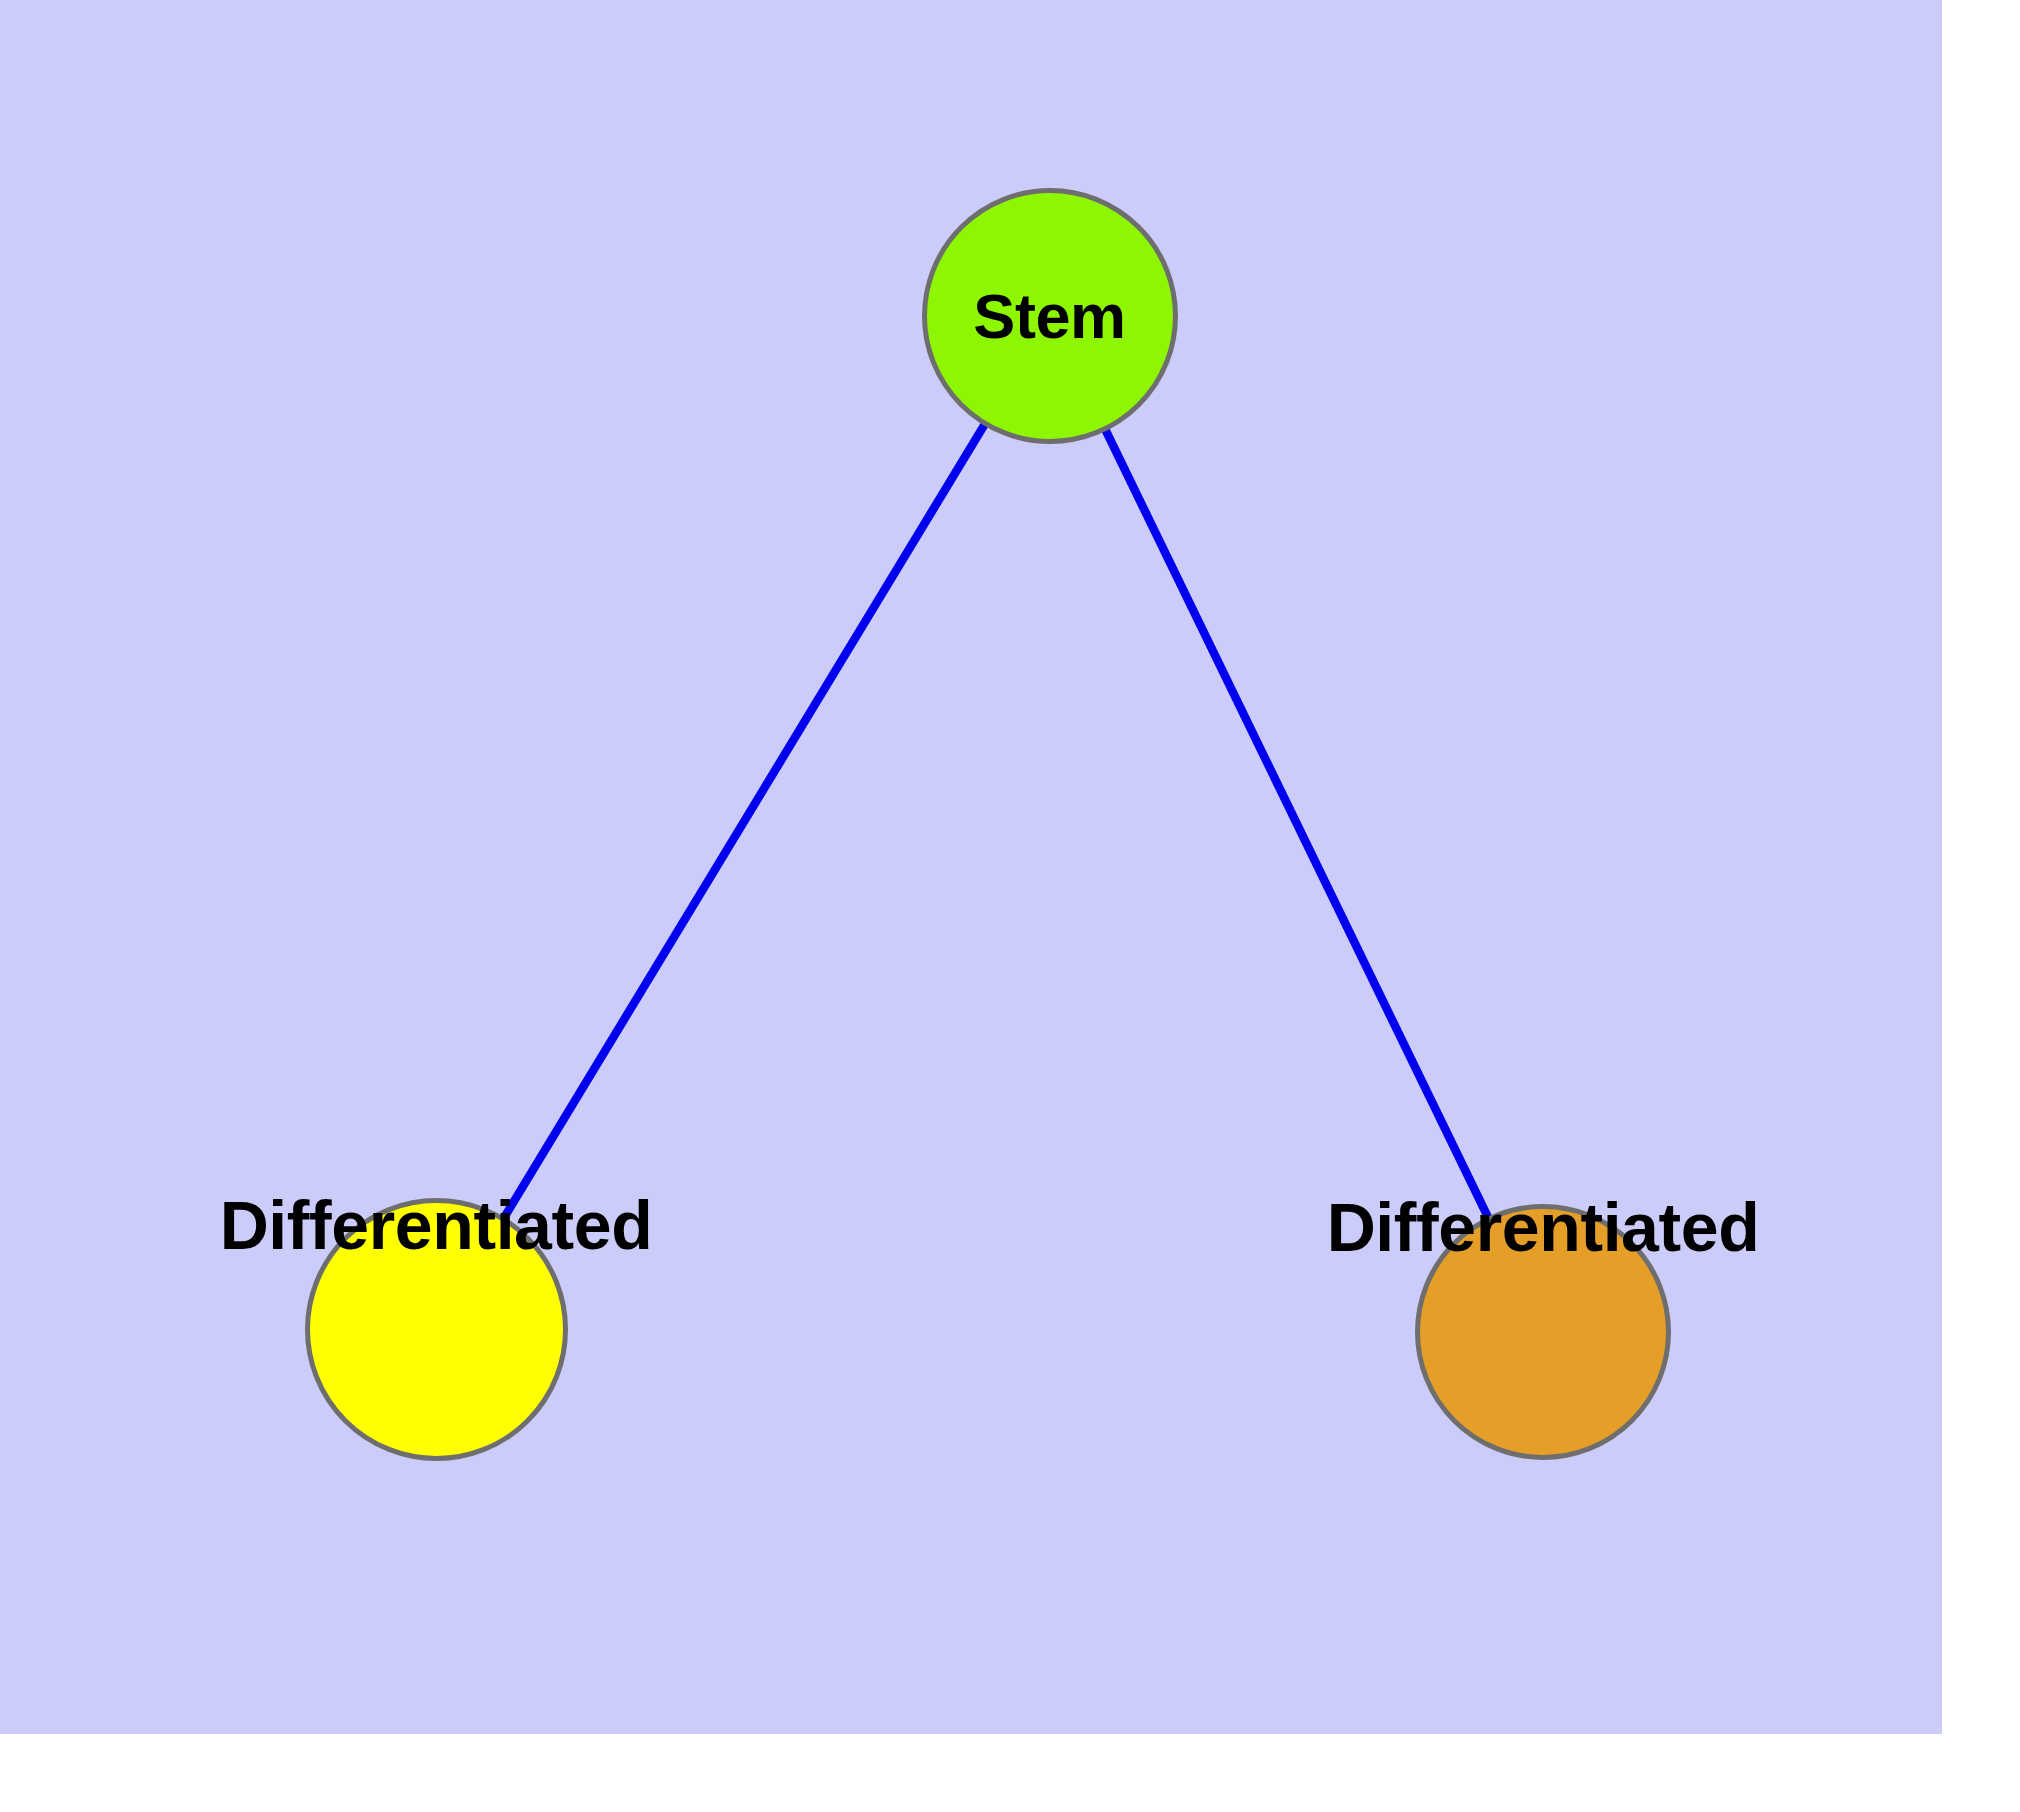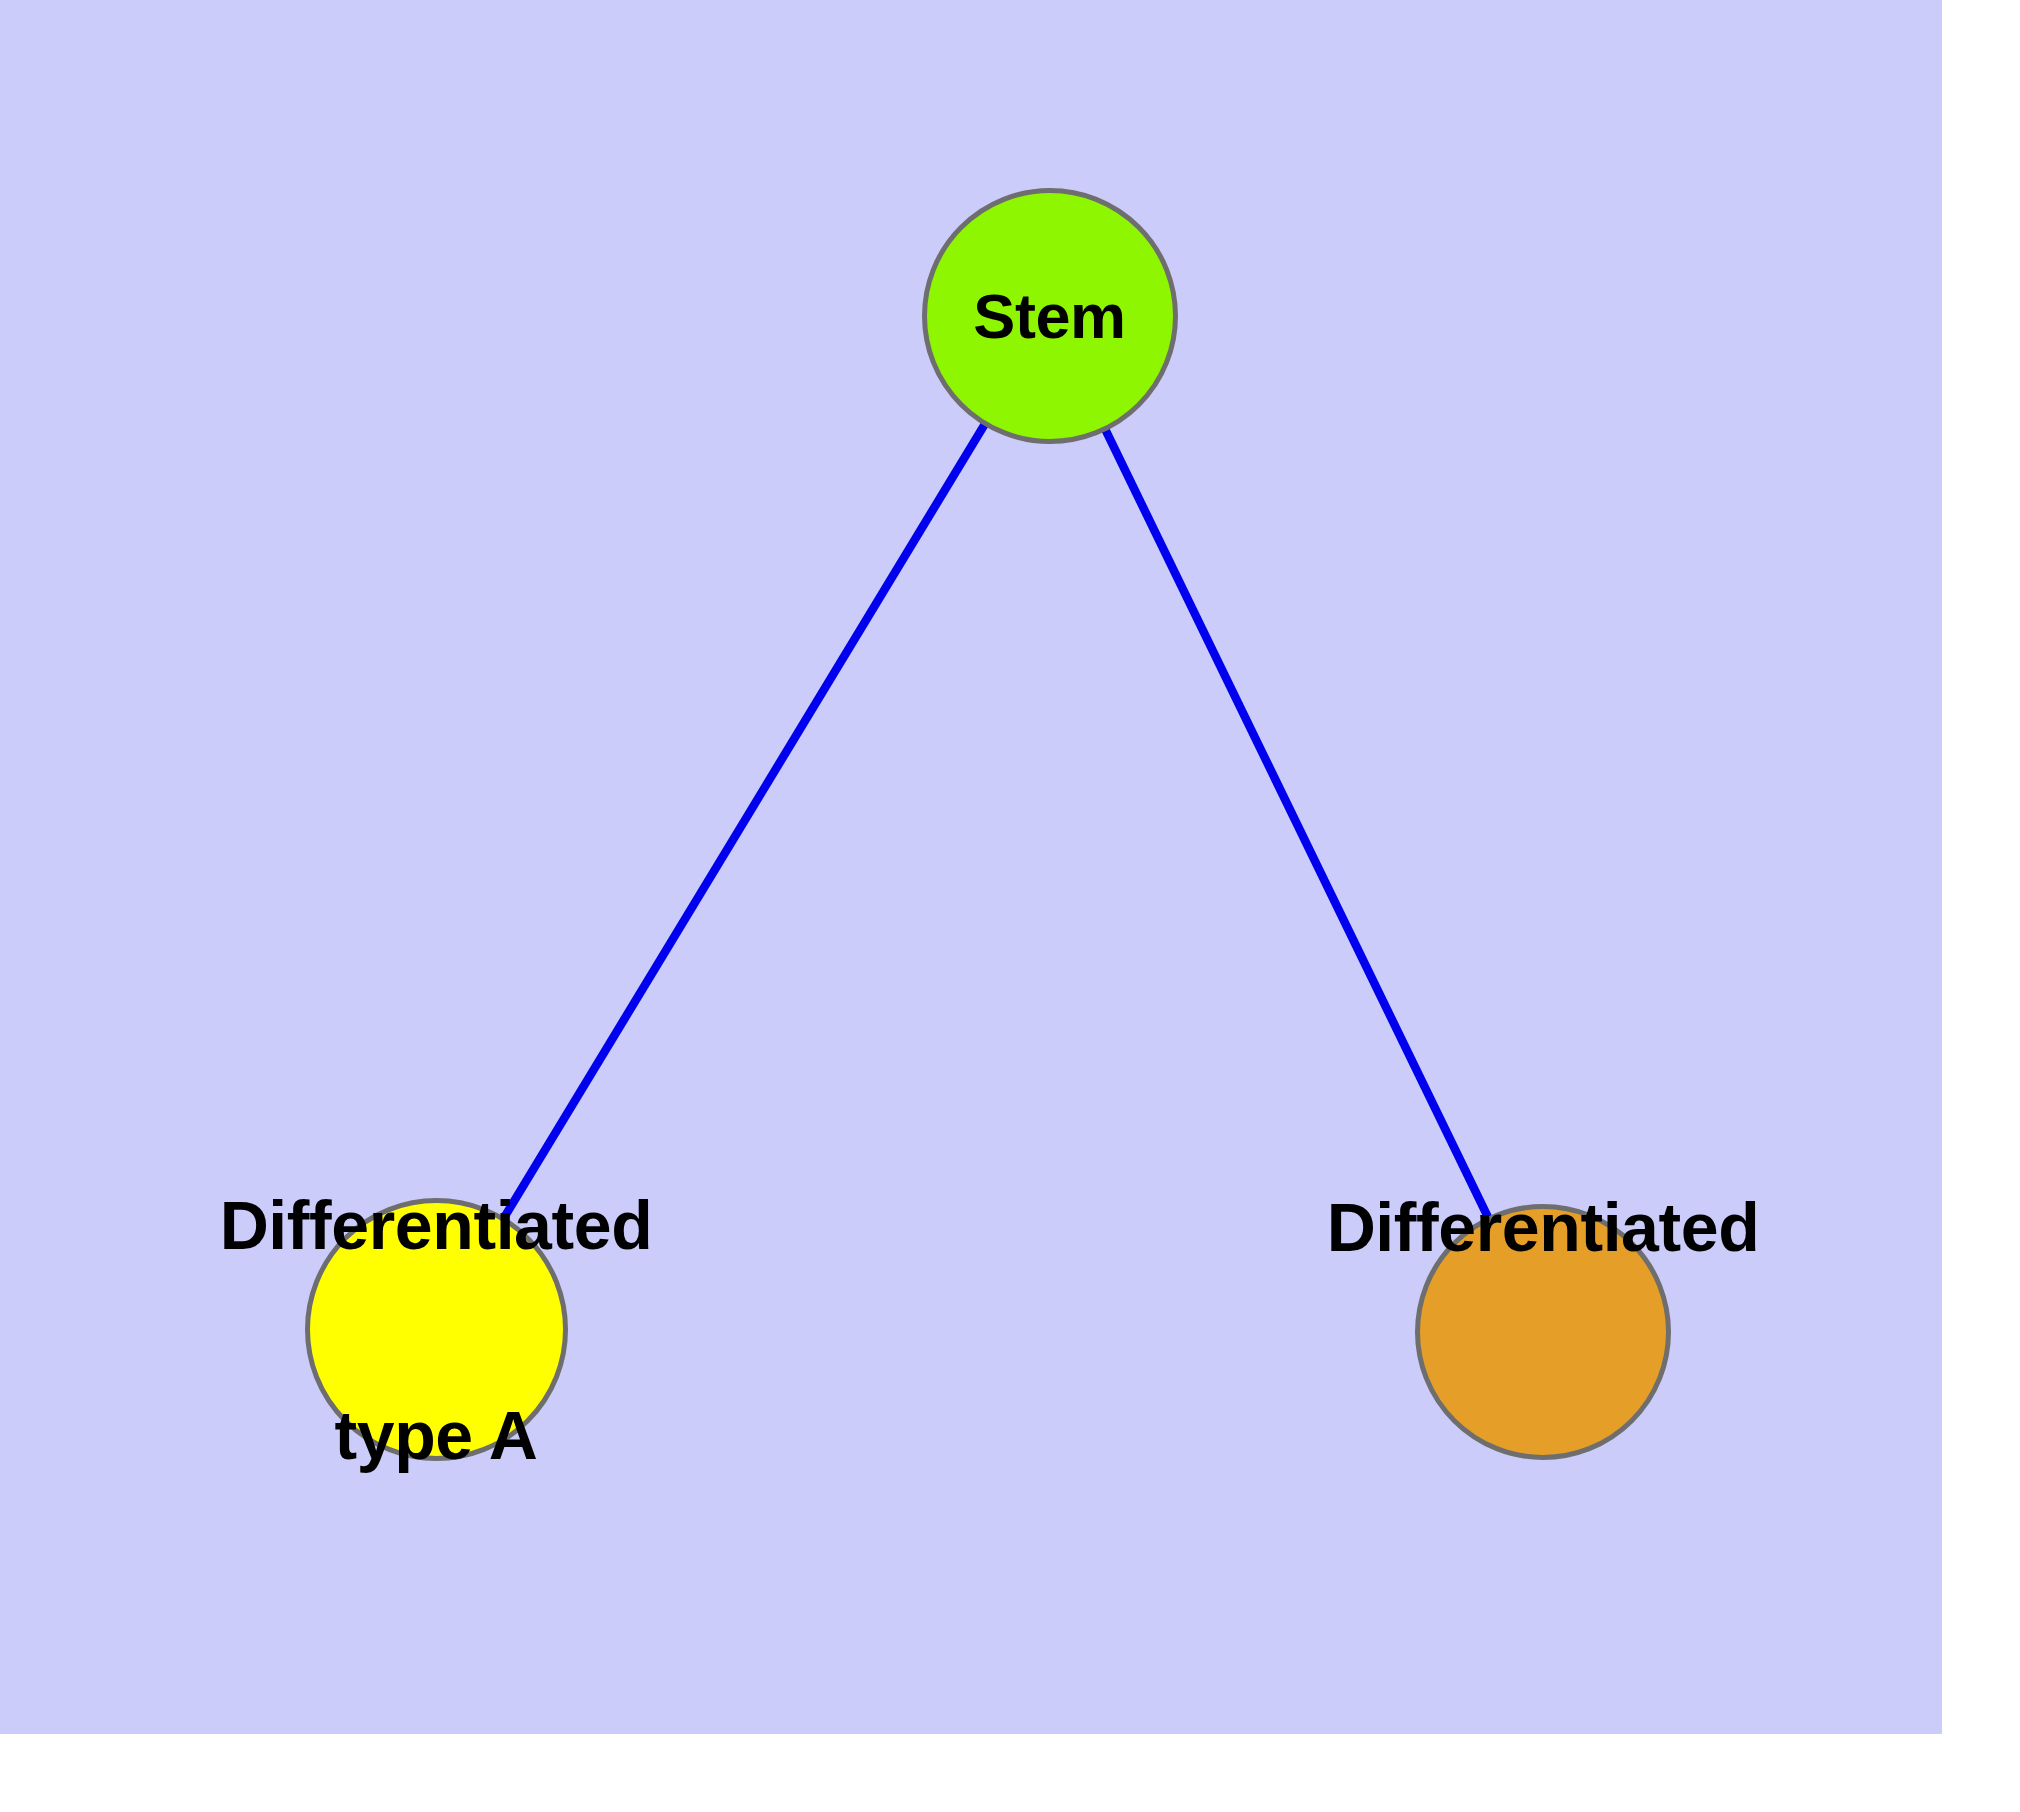--- a/index.html
+++ b/index.html
@@ -124,21 +124,20 @@
   <div id="node-layer">
 
     <div class="node" id="node-stem" style="left: 922px; top: 188px; width: 256px; height: 256px; background: rgb(142, 246, 0); border-color: rgb(110, 110, 110); border-width: 5.1px;"></div>
     <div class="node" id="node-type-a" style="left: 305px; top: 1198px; width: 263px; height: 263px; background: rgb(255, 255, 0); border-color: rgb(110, 110, 110); border-width: 5.1px;"></div>
     <div class="node" id="node-type-b" style="left: 1415px; top: 1204px; width: 256px; height: 256px; background: rgb(229, 158, 39); border-color: rgb(110, 110, 110); border-width: 5.1px;"></div>
 
     <div class="node-label" id="label-stem" style="color: rgb(0, 0, 0); left: 795px; top: 284px;">Stem</div>
 
     <div class="node-label" id="label-type-a" style="color: rgb(0, 0, 0); left: 97px; top: 1050px;">
       <div>Differentiated</div>
-      <div>type A</div>
     </div>
 
     <div class="node-label" id="label-type-b" style="color: rgb(0, 0, 0); left: 1204px; top: 1052px;">
       <div>Differentiated</div>
     </div>
 
   </div>
 </div>
 
 

